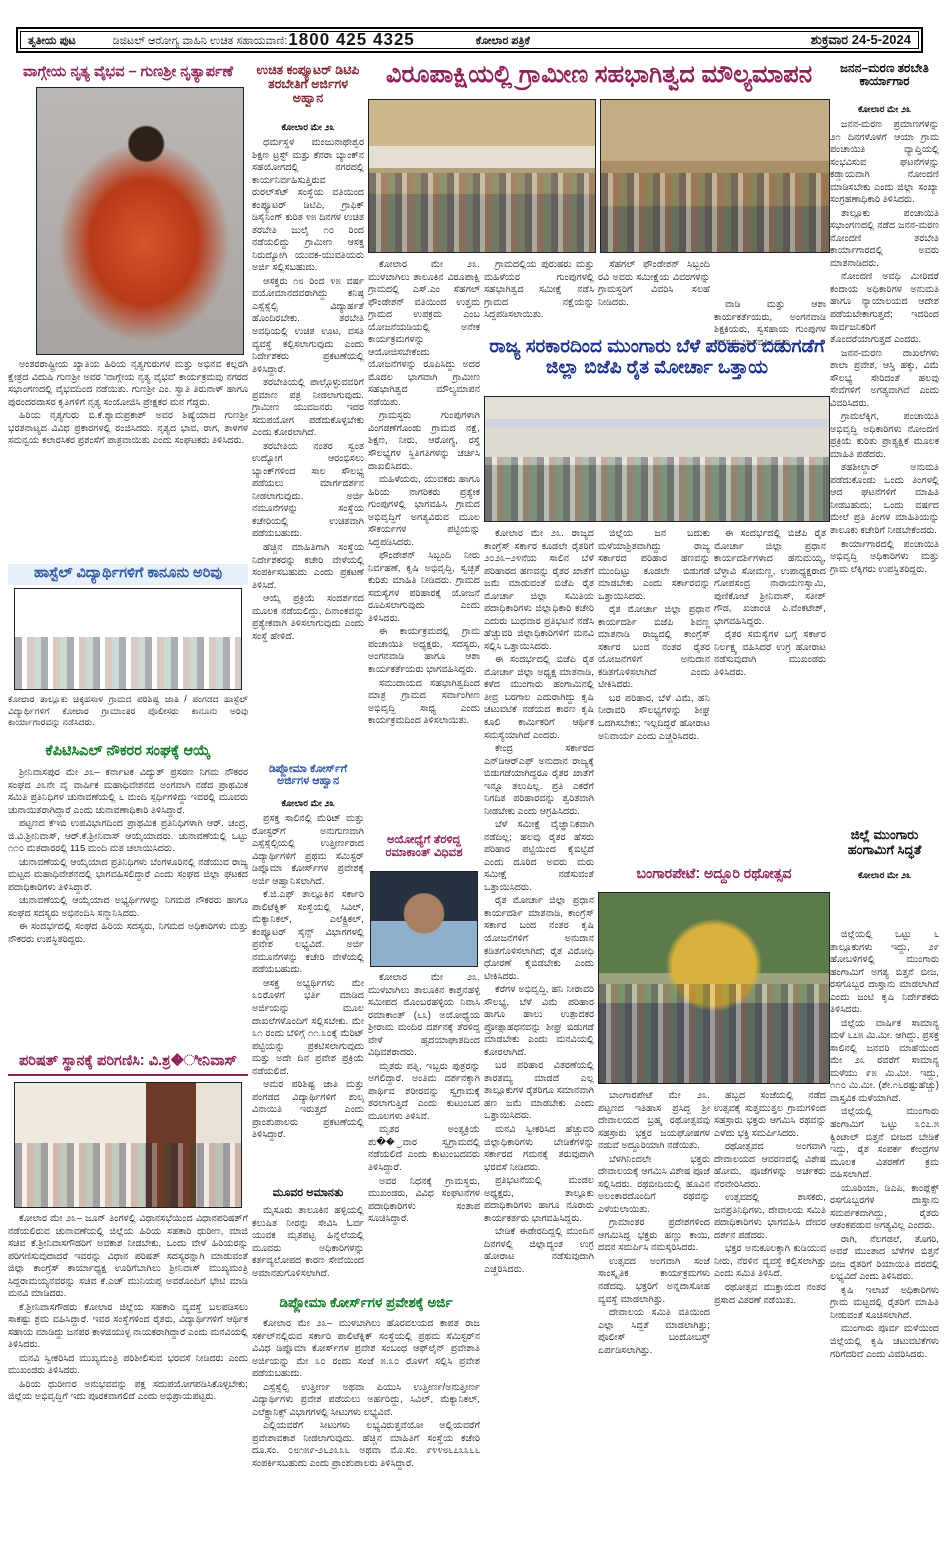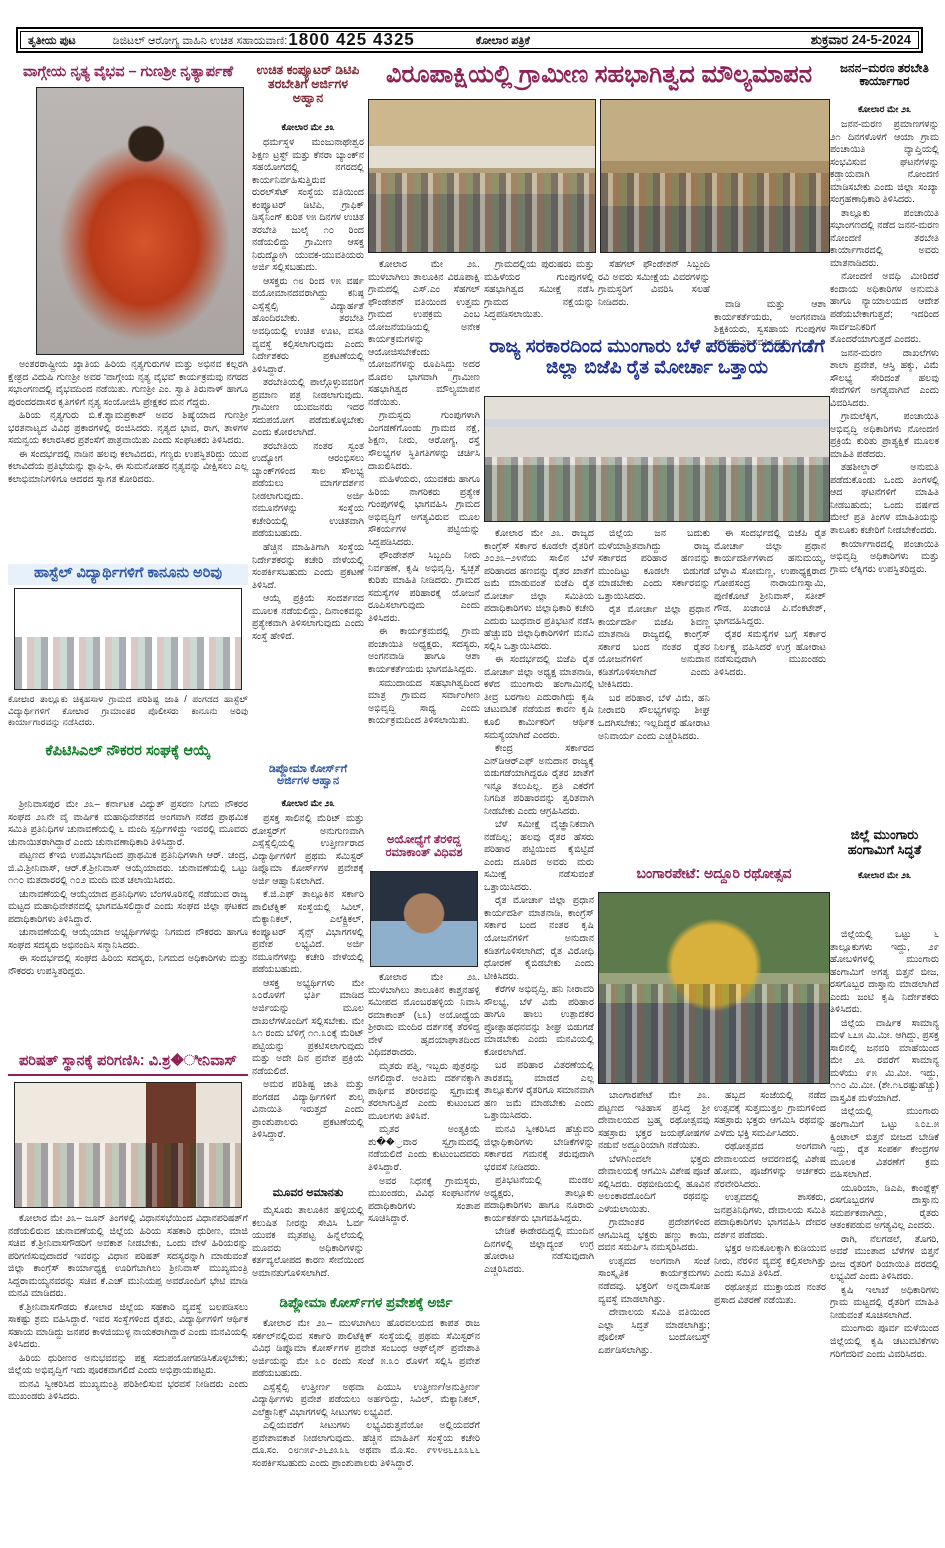--- a/index.html
+++ b/index.html
@@ -60,43 +60,42 @@
     <span class="mh-num">1800 425 4325</span>
     <span class="mh-paper">ಕೋಲಾರ ಪತ್ರಿಕೆ</span>
     <span class="mh-date">ಶುಕ್ರವಾರ 24-5-2024</span>
   </div>
 
   <h2 class="blk hl-maroon" style="left:8px;top:63px;width:240px;height:22px;font-size:14.5px;">ವಾಗ್ಗೇಯ ನೃತ್ಯ ವೈಭವ – ಗುಣಶ್ರೀ ನೃತ್ಯಾರ್ಪಣೆ</h2>
   <div class="photo ph-dancer" style="left:36px;top:87px;width:208px;height:268px;" title="ಭರತನಾಟ್ಯ ನೃತ್ಯಗಾರ್ತಿ ಗುಣಶ್ರೀ ಭಂಗಿ"></div>
   <div class="blk body-col" style="left:8px;top:358px;width:240px;height:204px;">
       <p class="para">ಅಂತರರಾಷ್ಟ್ರೀಯ ಖ್ಯಾತಿಯ ಹಿರಿಯ ನೃತ್ಯಗುರುಗಳ ಮತ್ತು ಅಭಿನವ ಕಲ್ಲರಗಿ ಕ್ಷೇತ್ರದ ವಿದುಷಿ ಗುಣಶ್ರೀ ಅವರ 'ವಾಗ್ಗೇಯ ನೃತ್ಯ ವೈಭವ' ಕಾರ್ಯಕ್ರಮವು ನಗರದ ಸಭಾಂಗಣದಲ್ಲಿ ವೈಭವದಿಂದ ನಡೆಯಿತು. ಗುಣಶ್ರೀ ಎಂ. ಸ್ವಾತಿ ತಿರುನಾಳ್ ಹಾಗೂ ಪುರಂದರದಾಸರ ಕೃತಿಗಳಿಗೆ ನೃತ್ಯ ಸಂಯೋಜಿಸಿ ಪ್ರೇಕ್ಷಕರ ಮನ ಗೆದ್ದರು.</p>
       <p class="para">ಹಿರಿಯ ನೃತ್ಯಗುರು ಬಿ.ಕೆ.ಶ್ಯಾಮಪ್ರಕಾಶ್ ಅವರ ಶಿಷ್ಯೆಯಾದ ಗುಣಶ್ರೀ ಭರತನಾಟ್ಯದ ವಿವಿಧ ಪ್ರಕಾರಗಳಲ್ಲಿ ರಂಜಿಸಿದರು. ನೃತ್ಯದ ಭಾವ, ರಾಗ, ತಾಳಗಳ ಸಮನ್ವಯ ಕಲಾರಸಿಕರ ಪ್ರಶಂಸೆಗೆ ಪಾತ್ರವಾಯಿತು ಎಂದು ಸಂಘಟಕರು ತಿಳಿಸಿದರು.</p>
-      <p class="para">ಈ ಸಂದರ್ಭದಲ್ಲಿ ನಾಡಿನ ಹಲವು ಕಲಾವಿದರು, ಗಣ್ಯರು ಉಪಸ್ಥಿತರಿದ್ದು ಯುವ ಕಲಾವಿದೆಯ ಪ್ರತಿಭೆಯನ್ನು ಶ್ಲಾಘಿಸಿ, ಈ ಸುಮನೋಹರ ನೃತ್ಯವನ್ನು ವೀಕ್ಷಿಸಲು ಎಲ್ಲ ಕಲಾಭಿಮಾನಿಗಳಿಗೂ ಆದರದ ಸ್ವಾಗತ ಕೋರಿದರು.</p>
     </div>
 
   <h2 class="blk hl-subblue hostel-bg" style="left:8px;top:564px;width:240px;height:21px;font-size:14.5px;">ಹಾಸ್ಟೆಲ್ ವಿದ್ಯಾರ್ಥಿಗಳಿಗೆ ಕಾನೂನು ಅರಿವು</h2>
   <div class="photo ph-classroom people" style="left:14px;top:588px;width:228px;height:102px;" title="ಹಾಸ್ಟೆಲ್ ವಿದ್ಯಾರ್ಥಿಗಳಿಗೆ ಕಾನೂನು ಅರಿವು ಕಾರ್ಯಾಗಾರ"></div>
   <div class="blk caption" style="left:8px;top:694px;width:240px;height:46px;">ಕೋಲಾರ ತಾಲ್ಲೂಕು ಚಿಕ್ಕಹಸಾಳ ಗ್ರಾಮದ ಪರಿಶಿಷ್ಟ ಜಾತಿ / ಪಂಗಡದ ಹಾಸ್ಟೆಲ್ ವಿದ್ಯಾರ್ಥಿಗಳಿಗೆ ಕೋಲಾರ ಗ್ರಾಮಾಂತರ ಪೊಲೀಸರು ಕಾನೂನು ಅರಿವು ಕಾರ್ಯಾಗಾರವನ್ನು ನಡೆಸಿದರು.</div>
 
   <h2 class="blk hl-green" style="left:8px;top:742px;width:240px;height:21px;font-size:14.5px;">ಕೆಪಿಟಿಸಿಎಲ್ ನೌಕರರ ಸಂಘಕ್ಕೆ ಆಯ್ಕೆ</h2>
-  <div class="blk body-col" style="left:8px;top:798px;width:240px;height:284px;">
+  <div class="blk body-col" style="left:8px;top:766px;width:240px;height:284px;">
       <p class="para">ಶ್ರೀನಿವಾಸಪುರ ಮೇ ೨೩– ಕರ್ನಾಟಕ ವಿದ್ಯುತ್ ಪ್ರಸರಣ ನಿಗಮ ನೌಕರರ ಸಂಘದ ೨೩ನೇ ವೈ ವಾರ್ಷಿಕ ಮಹಾಧಿವೇಶನದ ಅಂಗವಾಗಿ ನಡೆದ ಪ್ರಾಥಮಿಕ ಸಮಿತಿ ಪ್ರತಿನಿಧಿಗಳ ಚುನಾವಣೆಯಲ್ಲಿ ೬ ಮಂದಿ ಸ್ಪರ್ಧಿಗಳಿದ್ದು ಇವರಲ್ಲಿ ಮೂವರು ಚುನಾಯಿತರಾಗಿದ್ದಾರೆ ಎಂದು ಚುನಾವಣಾಧಿಕಾರಿ ತಿಳಿಸಿದ್ದಾರೆ.</p>
-      <p class="para">ಪಟ್ಟಣದ ಕೆಇಬಿ ಉಪವಿಭಾಗದಿಂದ ಪ್ರಾಥಮಿಕ ಪ್ರತಿನಿಧಿಗಳಾಗಿ ಆರ್. ಚಂದ್ರ, ಜಿ.ವಿ.ಶ್ರೀನಿವಾಸ್, ಆರ್.ಕೆ.ಶ್ರೀನಿವಾಸ್ ಆಯ್ಕೆಯಾದರು. ಚುನಾವಣೆಯಲ್ಲಿ ಒಟ್ಟು ೧೧೦ ಮತದಾರರಲ್ಲಿ ೧೦೨ ಮಂದಿ ಮತ ಚಲಾಯಿಸಿದರು.</p>
+      <p class="para">ಪಟ್ಟಣದ ಕೆಇಬಿ ಉಪವಿಭಾಗದಿಂದ ಪ್ರಾಥಮಿಕ ಪ್ರತಿನಿಧಿಗಳಾಗಿ ಆರ್. ಚಂದ್ರ, ಜಿ.ವಿ.ಶ್ರೀನಿವಾಸ್, ಆರ್.ಕೆ.ಶ್ರೀನಿವಾಸ್ ಆಯ್ಕೆಯಾದರು. ಚುನಾವಣೆಯಲ್ಲಿ ಒಟ್ಟು ೧೧೦ ಮತದಾರರಲ್ಲಿ 115 ಮಂದಿ ಮತ ಚಲಾಯಿಸಿದರು.</p>
       <p class="para">ಚುನಾವಣೆಯಲ್ಲಿ ಆಯ್ಕೆಯಾದ ಪ್ರತಿನಿಧಿಗಳು ಬೆಂಗಳೂರಿನಲ್ಲಿ ನಡೆಯುವ ರಾಜ್ಯ ಮಟ್ಟದ ಮಹಾಧಿವೇಶನದಲ್ಲಿ ಭಾಗವಹಿಸಲಿದ್ದಾರೆ ಎಂದು ಸಂಘದ ಜಿಲ್ಲಾ ಘಟಕದ ಪದಾಧಿಕಾರಿಗಳು ತಿಳಿಸಿದ್ದಾರೆ.</p>
       <p class="para">ಚುನಾವಣೆಯಲ್ಲಿ ಆಯ್ಕೆಯಾದ ಅಭ್ಯರ್ಥಿಗಳನ್ನು ನಿಗಮದ ನೌಕರರು ಹಾಗೂ ಸಂಘದ ಸದಸ್ಯರು ಅಭಿನಂದಿಸಿ ಸನ್ಮಾನಿಸಿದರು.</p>
       <p class="para">ಈ ಸಂದರ್ಭದಲ್ಲಿ ಸಂಘದ ಹಿರಿಯ ಸದಸ್ಯರು, ನಿಗಮದ ಅಧಿಕಾರಿಗಳು ಮತ್ತು ನೌಕರರು ಉಪಸ್ಥಿತರಿದ್ದರು.</p>
     </div>
 
   <h2 class="blk hl-maroon underline-rule" style="left:8px;top:1052px;width:240px;height:24px;font-size:14.5px;">ಪರಿಷತ್ ಸ್ಥಾನಕ್ಕೆ ಪರಿಗಣಿಸಿ: ವಿ.ಶ್ರ�ೀನಿವಾಸ್</h2>
   <div class="photo ph-meeting people" style="left:14px;top:1082px;width:228px;height:126px;" title="ಮುಖ್ಯಮಂತ್ರಿ ಅವರನ್ನು ಭೇಟಿ ಮಾಡಿದ ಮುಖಂಡರು"></div>
   <div class="blk body-col" style="left:8px;top:1212px;width:240px;height:330px;">
       <p class="para">ಕೋಲಾರ ಮೇ ೨೩– ಜೂನ್ ತಿಂಗಳಲ್ಲಿ ವಿಧಾನಸಭೆಯಿಂದ ವಿಧಾನಪರಿಷತ್‌ಗೆ ನಡೆಯಲಿರುವ ಚುನಾವಣೆಯಲ್ಲಿ ಜಿಲ್ಲೆಯ ಹಿರಿಯ ಸಹಕಾರಿ ಧುರೀಣ, ಮಾಜಿ ಸಚಿವ ಕೆ.ಶ್ರೀನಿವಾಸಗೌಡರಿಗೆ ಅವಕಾಶ ನೀಡಬೇಕು, ಒಂದು ವೇಳೆ ಹಿರಿಯರನ್ನು ಪರಿಗಣಿಸುವುದಾದರೆ ಇವರನ್ನು ವಿಧಾನ ಪರಿಷತ್ ಸದಸ್ಯರನ್ನಾಗಿ ಮಾಡುವಂತೆ ಜಿಲ್ಲಾ ಕಾಂಗ್ರೆಸ್ ಕಾರ್ಯಾಧ್ಯಕ್ಷ ಊರಿಗೆಬಾಗಿಲು ಶ್ರೀನಿವಾಸ್ ಮುಖ್ಯಮಂತ್ರಿ ಸಿದ್ದರಾಮಯ್ಯನವರನ್ನು ಸಚಿವ ಕೆ.ಎಚ್ ಮುನಿಯಪ್ಪ ಅವರೊಂದಿಗೆ ಭೇಟಿ ಮಾಡಿ ಮನವಿ ಮಾಡಿದರು.</p>
       <p class="para">ಕೆ.ಶ್ರೀನಿವಾಸಗೌಡರು ಕೋಲಾರ ಜಿಲ್ಲೆಯ ಸಹಕಾರಿ ವ್ಯವಸ್ಥೆ ಬಲಪಡಿಸಲು ಸಾಕಷ್ಟು ಶ್ರಮ ವಹಿಸಿದ್ದಾರೆ. ಇವರ ಸಂಸ್ಥೆಗಳಿಂದ ರೈತರು, ವಿದ್ಯಾರ್ಥಿಗಳಿಗೆ ಆರ್ಥಿಕ ಸಹಾಯ ಮಾಡಿದ್ದು ಜನಪರ ಕಾಳಜಿಯುಳ್ಳ ನಾಯಕರಾಗಿದ್ದಾರೆ ಎಂದು ಮನವಿಯಲ್ಲಿ ತಿಳಿಸಿದರು.</p>
+      <p class="para">ಮನವಿ ಸ್ವೀಕರಿಸಿದ ಮುಖ್ಯಮಂತ್ರಿ ಪರಿಶೀಲಿಸುವ ಭರವಸೆ ನೀಡಿದರು ಎಂದು ಮುಖಂಡರು ತಿಳಿಸಿದರು.</p>
       <p class="para">ಹಿರಿಯ ಧುರೀಣರ ಅನುಭವವನ್ನು ಪಕ್ಷ ಸದುಪಯೋಗಪಡಿಸಿಕೊಳ್ಳಬೇಕು; ಜಿಲ್ಲೆಯ ಅಭಿವೃದ್ಧಿಗೆ ಇದು ಪೂರಕವಾಗಲಿದೆ ಎಂದು ಅಭಿಪ್ರಾಯಪಟ್ಟರು.</p>
-      <p class="para">ಮನವಿ ಸ್ವೀಕರಿಸಿದ ಮುಖ್ಯಮಂತ್ರಿ ಪರಿಶೀಲಿಸುವ ಭರವಸೆ ನೀಡಿದರು ಎಂದು ಮುಖಂಡರು ತಿಳಿಸಿದರು.</p>
     </div>
 
   <h2 class="blk hl-darkmaroon" style="left:252px;top:63px;width:112px;height:58px;font-size:12.5px;">ಉಚಿತ ಕಂಪ್ಯೂಟರ್ ಡಿಟಿಪಿ ತರಬೇತಿಗೆ ಅರ್ಜಿಗಳ ಅಹ್ವಾನ</h2>
   <div class="blk dateline" style="left:252px;top:122px;width:112px;height:12px;">ಕೋಲಾರ ಮೇ ೨೩</div>
   <div class="blk body-col" style="left:252px;top:136px;width:112px;height:624px;">
       <p class="para">ಧರ್ಮಸ್ಥಳ ಮಂಜುನಾಥೇಶ್ವರ ಶಿಕ್ಷಣ ಟ್ರಸ್ಟ್ ಮತ್ತು ಕೆನರಾ ಬ್ಯಾಂಕ್‌ನ ಸಹಯೋಗದಲ್ಲಿ ನಗರದಲ್ಲಿ ಕಾರ್ಯನಿರ್ವಹಿಸುತ್ತಿರುವ ರುರಲ್‌ಸೆಟ್ ಸಂಸ್ಥೆಯ ವತಿಯಿಂದ ಕಂಪ್ಯೂಟರ್ ಡಿಟಿಪಿ, ಗ್ರಾಫಿಕ್ ಡಿಸೈನಿಂಗ್ ಕುರಿತ ೪೫ ದಿನಗಳ ಉಚಿತ ತರಬೇತಿ ಜುಲೈ ೧೦ ರಿಂದ ನಡೆಯಲಿದ್ದು ಗ್ರಾಮೀಣ ಆಸಕ್ತ ನಿರುದ್ಯೋಗಿ ಯುವಕ-ಯುವತಿಯರು ಅರ್ಜಿ ಸಲ್ಲಿಸಬಹುದು.</p>
       <p class="para">ಆಸಕ್ತರು ೧೮ ರಿಂದ ೪೫ ವರ್ಷ ವಯೋಮಾನದವರಾಗಿದ್ದು ಕನಿಷ್ಠ ಎಸ್ಸೆಸ್ಸೆಲ್ಸಿ ವಿದ್ಯಾರ್ಹತೆ ಹೊಂದಿರಬೇಕು. ತರಬೇತಿ ಅವಧಿಯಲ್ಲಿ ಉಚಿತ ಊಟ, ವಸತಿ ವ್ಯವಸ್ಥೆ ಕಲ್ಪಿಸಲಾಗುವುದು ಎಂದು ನಿರ್ದೇಶಕರು ಪ್ರಕಟಣೆಯಲ್ಲಿ ತಿಳಿಸಿದ್ದಾರೆ.</p>
       <p class="para">ತರಬೇತಿಯಲ್ಲಿ ಪಾಲ್ಗೊಳ್ಳುವವರಿಗೆ ಪ್ರಮಾಣ ಪತ್ರ ನೀಡಲಾಗುವುದು. ಗ್ರಾಮೀಣ ಯುವಜನರು ಇದರ ಸದುಪಯೋಗ ಪಡೆದುಕೊಳ್ಳಬೇಕು ಎಂದು ಕೋರಲಾಗಿದೆ.</p>
       <p class="para">ತರಬೇತಿಯ ನಂತರ ಸ್ವಂತ ಉದ್ಯೋಗ ಆರಂಭಿಸಲು ಬ್ಯಾಂಕ್‌ಗಳಿಂದ ಸಾಲ ಸೌಲಭ್ಯ ಪಡೆಯಲು ಮಾರ್ಗದರ್ಶನ ನೀಡಲಾಗುವುದು. ಅರ್ಜಿ ನಮೂನೆಗಳನ್ನು ಸಂಸ್ಥೆಯ ಕಚೇರಿಯಲ್ಲಿ ಉಚಿತವಾಗಿ ಪಡೆಯಬಹುದು.</p>
       <p class="para">ಹೆಚ್ಚಿನ ಮಾಹಿತಿಗಾಗಿ ಸಂಸ್ಥೆಯ ನಿರ್ದೇಶಕರನ್ನು ಕಚೇರಿ ವೇಳೆಯಲ್ಲಿ ಸಂಪರ್ಕಿಸಬಹುದು ಎಂದು ಪ್ರಕಟಣೆ ತಿಳಿಸಿದೆ.</p>

